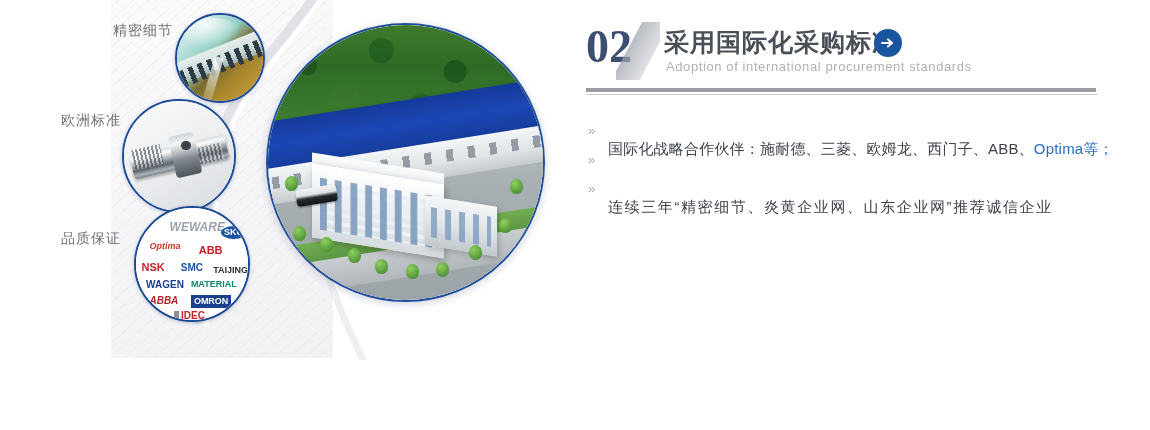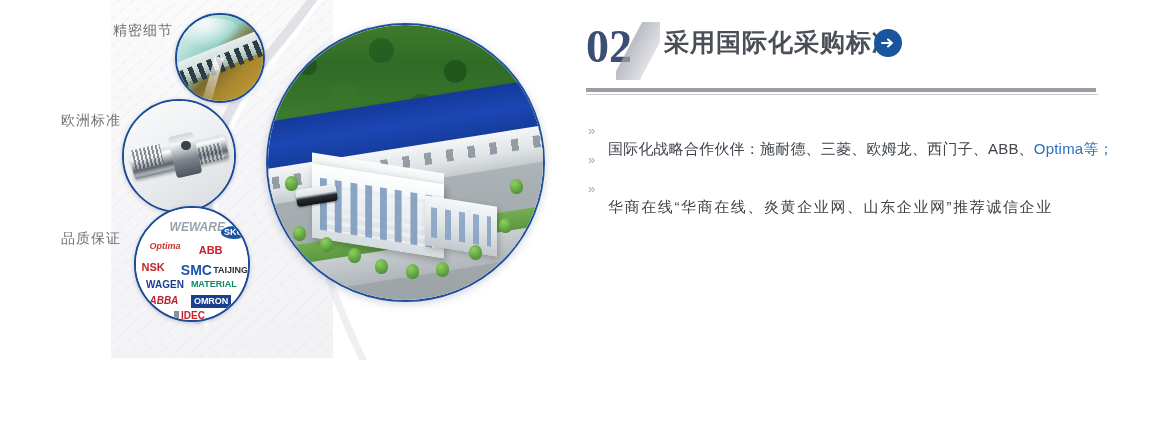--- a/index.html
+++ b/index.html
@@ -224,21 +224,21 @@
   </div>
 
   <div class="circ circ-logos">
     <div class="logos-bg"></div>
     <div id="logo-host">
         <span class="logo" style="left: 30%; top: 12%; font-size: 12px; color: rgb(154, 163, 173); font-style: italic; text-align: right;">WEWARE</span>
         <span class="logo" style="left: 76%; top: 16%; font-size: 9px; color: rgb(255, 255, 255); font-style: normal; background: rgb(27, 84, 163); padding: 2px 3px; border-radius: 50%;">SKO</span>
         <span class="logo" style="left: 12%; top: 30%; font-size: 9px; color: rgb(200, 55, 47); font-style: italic;">Optima</span>
         <span class="logo" style="left: 56%; top: 33%; font-size: 11px; color: rgb(204, 31, 42); font-style: normal;">ABB</span>
         <span class="logo" style="left: 5%; top: 48%; font-size: 11px; color: rgb(200, 35, 44); font-style: normal;">NSK</span>
-        <span class="logo" style="left: 40%; top: 49%; font-size: 14px; color: rgb(27, 84, 163); font-style: normal;">SMC</span>
+        <span class="logo" style="left: 40%; top: 49%; font-size: 10px; color: rgb(27, 84, 163); font-style: normal;">SMC</span>
         <span class="logo" style="left: 69%; top: 52%; font-size: 9px; color: rgb(43, 47, 54); font-style: normal;">TAIJING</span>
         <span class="logo" style="left: 9%; top: 64%; font-size: 10px; color: rgb(27, 63, 143); font-style: normal;">WAGEN</span>
         <span class="logo" style="left: 49%; top: 64%; font-size: 9px; color: rgb(10, 138, 100); font-style: normal;">MATERIAL</span>
         <span class="logo" style="left: 12%; top: 79%; font-size: 10px; color: rgb(179, 39, 47); font-style: italic;">ABBA</span>
         <span class="logo" style="left: 49%; top: 78%; font-size: 9px; color: rgb(255, 255, 255); font-style: normal; background: rgb(27, 63, 143); padding: 2px 3px;">OMRON</span>
         <span class="logo" style="left: 34%; top: 92%; font-size: 10px; color: rgb(200, 35, 44); font-style: normal; border-left: 5px solid rgb(141, 145, 151); padding-left: 2px;">IDEC</span>
       </div>
   </div>
 
   <div class="circ-main">
@@ -270,36 +270,37 @@
 
     <div class="head-row">
       <div class="num">02</div>
       <div class="num-shade"></div>
       <div class="title-zh">采用国际化采购标准</div>
       <div class="arrow-ico">
         <svg width="18" height="18" viewBox="0 0 18 18" aria-hidden="true">
           <path d="M3 9 H12 M9 5.5 L13 9 L9 12.5" fill="none" stroke="#ffffff" stroke-width="2" stroke-linecap="round" stroke-linejoin="round"></path>
         </svg>
       </div>
+      <div class="title-en">Adoption of international procurement standards</div>
     </div>
 
     <div class="rule"></div>
     <div class="rule2"></div>
 
     <div class="list" id="bullet-host">
         <div class="li">
           <span class="li-bullet">»</span>
           <span class="li-text"><span>国际化战略合作伙伴：施耐德、三菱、欧姆龙、西门子、ABB、</span><span class="hl" style="color: rgb(42, 110, 191);">Optima等；</span></span>
         </div>
         <div class="li">
           <span class="li-bullet">»</span>
         </div>
         <div class="li">
           <span class="li-bullet">»</span>
-          <span class="li-text spaced"><span>华商在线“华商在线、炎黄企业网、山东企业网”推荐诚信企业</span></span>
+          <span class="li-text spaced"><span>连续三年“精密细节、炎黄企业网、山东企业网”推荐诚信企业</span></span>
         </div>
       </div>
   </div>
 
   <div class="bottom-hairline"></div>
   <div class="bottom-band"></div>
   <div class="bottom-band2"></div>
 
 </div>
 

